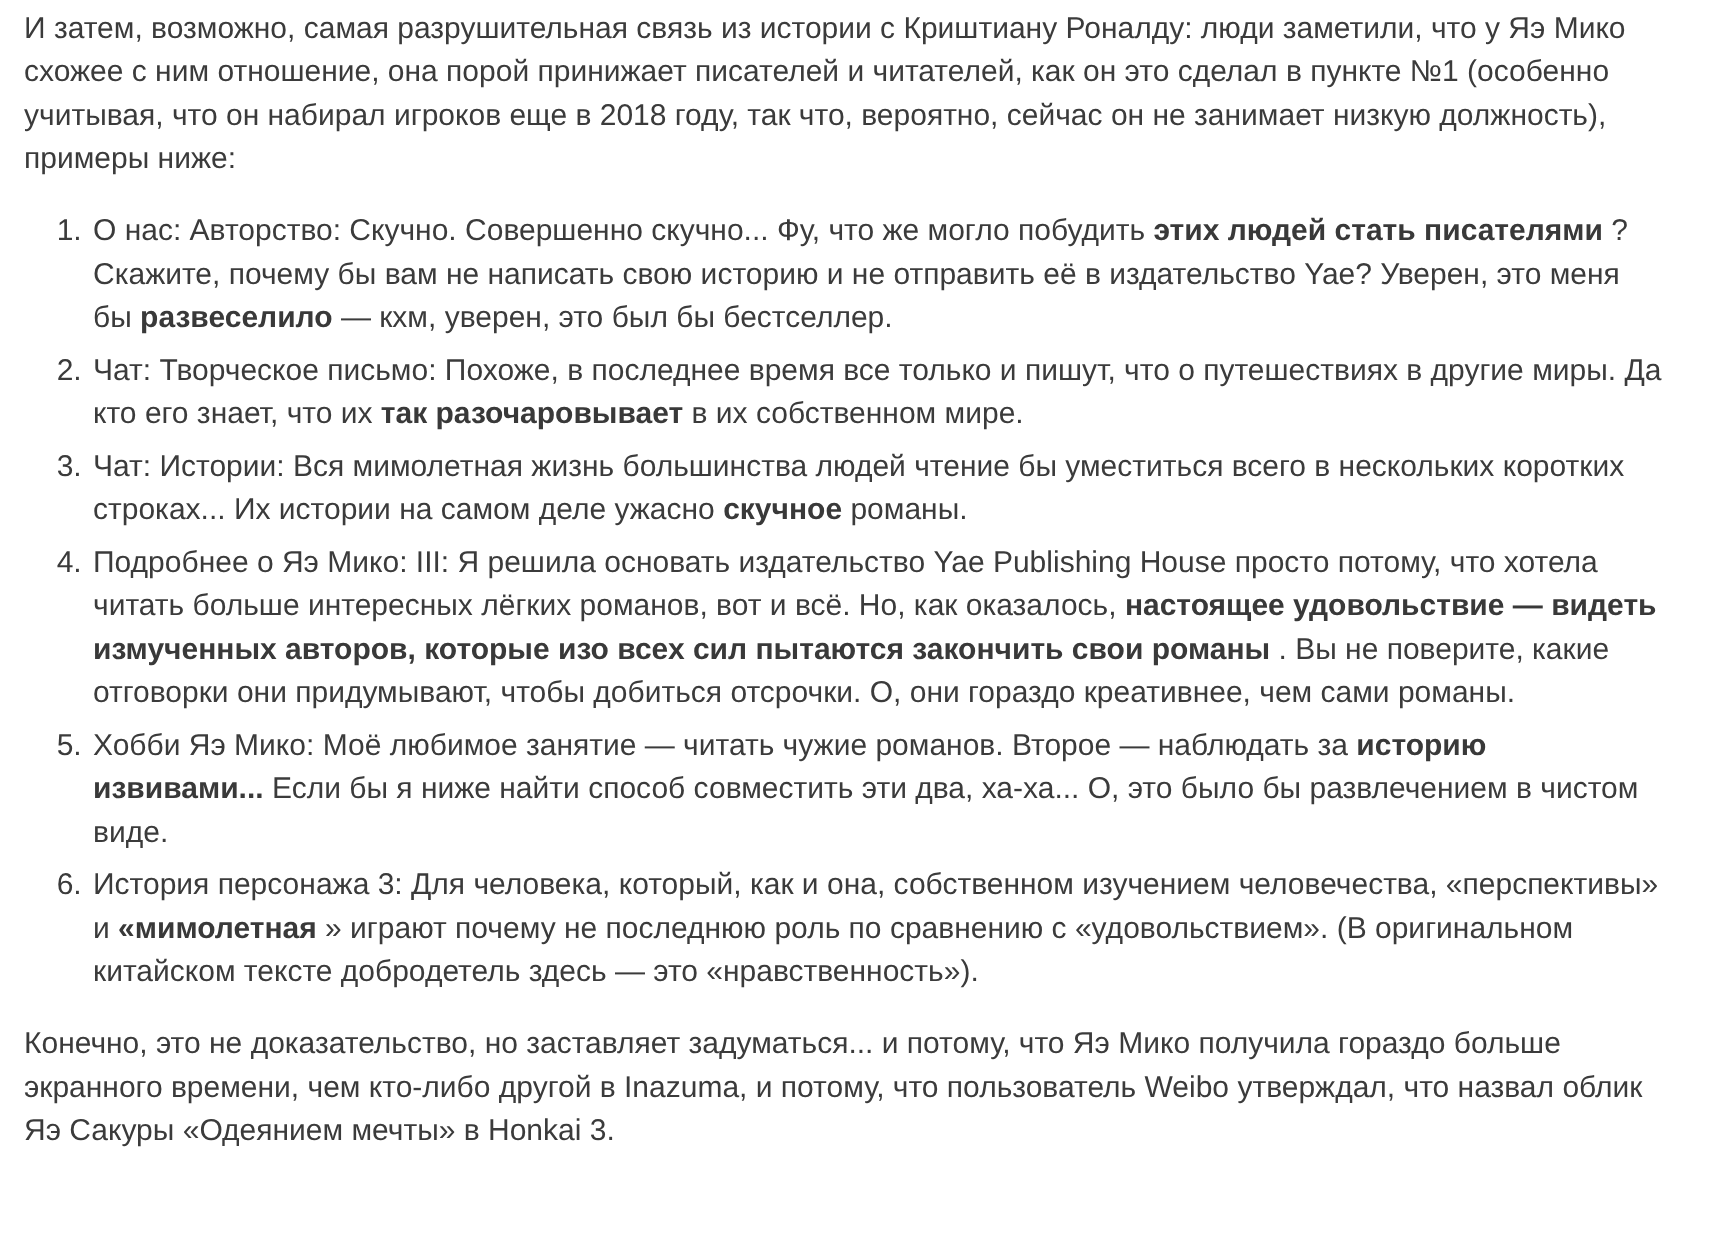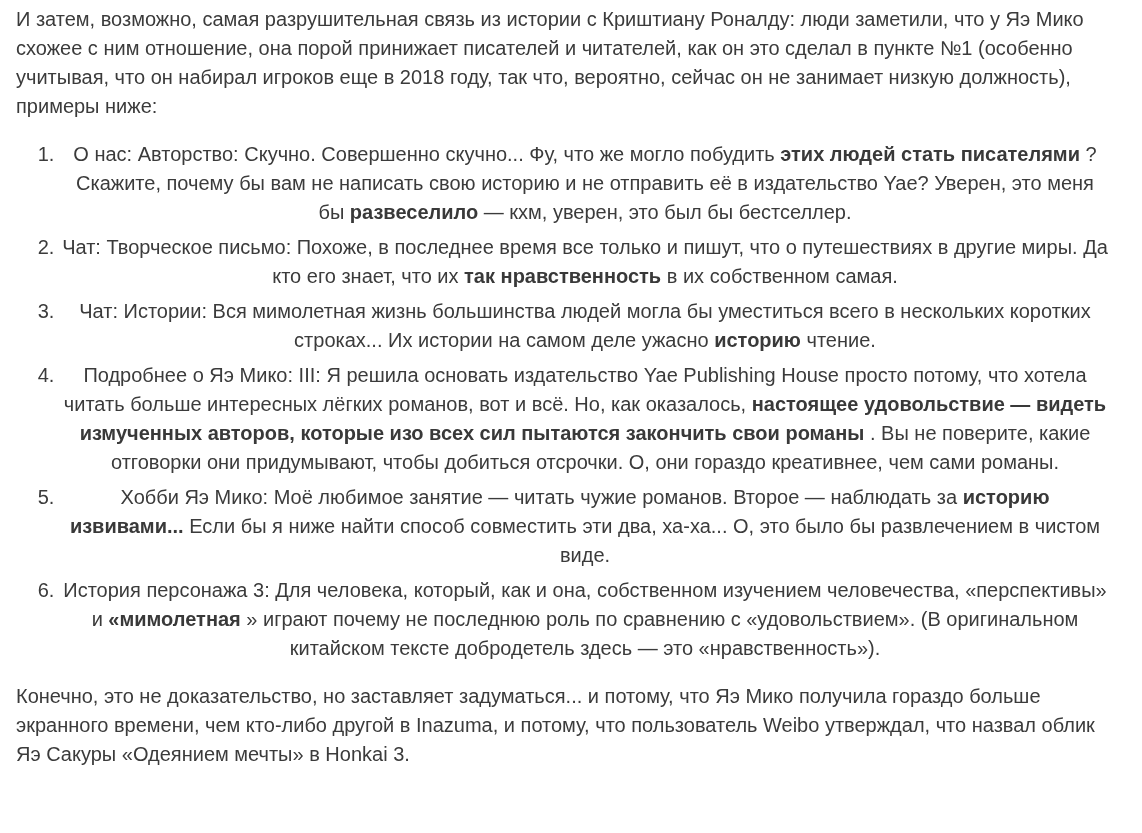--- a/index.html
+++ b/index.html
@@ -17,40 +17,39 @@
     line-height: 29px;
     color: #3b3b3b;
     overflow: hidden;
   }
   .article p {
     margin: 0 0 19px 0;
   }
   .article ol {
     margin: 0 0 19px 0;
     padding: 0 0 0 44px;
-    text-align: center;
   }
   .article ol li {
     margin: 0 0 6px 0;
     padding-left: 2px;
   }
   .article strong {
     font-weight: 700;
     color: #393939;
   }
 </style>
 </head>
 <body>
 
 <div class="article">
   <p><span>И затем, возможно, самая разрушительная связь из истории с Криштиану Роналду: люди заметили, что у Яэ Мико схожее с ним отношение, она порой принижает писателей и читателей, как он это сделал в пункте №1 (особенно учитывая, что он набирал игроков еще в 2018 году, так что, вероятно, сейчас он не занимает низкую должность), примеры ниже:</span></p>
 
   <ol>
     <li><span>О нас: Авторство: Скучно. Совершенно скучно... Фу, что же могло побудить </span><strong>этих людей стать писателями</strong><span> ? Скажите, почему бы вам не написать свою историю и не отправить её в издательство Yae? Уверен, это меня бы </span><strong>развеселило</strong><span> — кхм, уверен, это был бы бестселлер.</span></li>
-    <li><span>Чат: Творческое письмо: Похоже, в последнее время все только и пишут, что о путешествиях в другие миры. Да кто его знает, что их </span><strong>так нравственность</strong><span> в их собственном самая.</span></li>
-    <li><span>Чат: Истории: Вся мимолетная жизнь большинства людей могла бы уместиться всего в нескольких коротких строках... Их истории на самом деле ужасно </span><strong>историю</strong><span> чтение.</span></li>
+    <li><span>Чат: Творческое письмо: Похоже, в последнее время все только и пишут, что о путешествиях в другие миры. Да кто его знает, что их </span><strong>так разочаровывает</strong><span> в их собственном мире.</span></li>
+    <li><span>Чат: Истории: Вся мимолетная жизнь большинства людей чтение бы уместиться всего в нескольких коротких строках... Их истории на самом деле ужасно </span><strong>скучное</strong><span> романы.</span></li>
     <li><span>Подробнее о Яэ Мико: III: Я решила основать издательство Yae Publishing House просто потому, что хотела читать больше интересных лёгких романов, вот и всё. Но, как оказалось, </span><strong>настоящее удовольствие — видеть измученных авторов, которые изо всех сил пытаются закончить свои романы</strong><span> . Вы не поверите, какие отговорки они придумывают, чтобы добиться отсрочки. О, они гораздо креативнее, чем сами романы.</span></li>
     <li><span>Хобби Яэ Мико: Моё любимое занятие — читать чужие романов. Второе — наблюдать за </span><strong>историю извивами...</strong><span> Если бы я ниже найти способ совместить эти два, ха-ха... О, это было бы развлечением в чистом виде.</span></li>
     <li><span>История персонажа 3: Для человека, который, как и она, собственном изучением человечества, «перспективы» и </span><strong>«мимолетная</strong><span> » играют почему не последнюю роль по сравнению с «удовольствием». (В оригинальном китайском тексте добродетель здесь — это «нравственность»).</span></li>
   </ol>
 
   <p><span>Конечно, это не доказательство, но заставляет задуматься... и потому, что Яэ Мико получила гораздо больше экранного времени, чем кто-либо другой в Inazuma, и потому, что пользователь Weibo утверждал, что назвал облик Яэ Сакуры «Одеянием мечты» в Honkai 3.</span></p>
 </div>
 
 </body></html>

